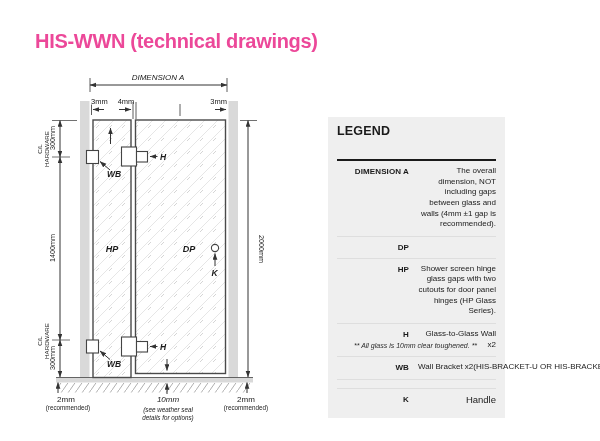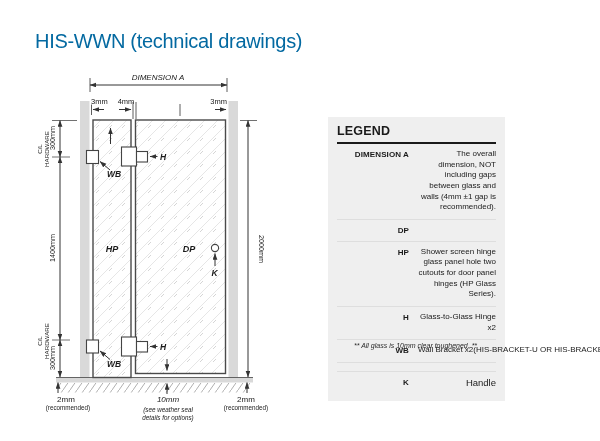--- a/index.html
+++ b/index.html
@@ -1,28 +1,28 @@
 <!DOCTYPE html>
 <html><head>
 <meta charset="utf-8">
 <style>
   html,body{margin:0;padding:0;background:#ffffff;}
   body{width:600px;height:441px;position:relative;overflow:hidden;
        font-family:"Liberation Sans",sans-serif;color:#1a1a1a;}
-  .page-title{position:absolute;left:35px;top:30px;font-size:20px;font-weight:normal;
-              letter-spacing:-0.3px;color:#0369a1;}
+  .page-title{position:absolute;left:35px;top:30px;font-size:20px;font-weight:bold;
+              letter-spacing:-0.3px;color:#ec4899;}
   #drawing-svg{position:absolute;left:0;top:0;}
   .t{fill:#1a1a1a;font-family:"Liberation Sans",sans-serif;}
   .it{font-style:italic;}
   .bd{font-weight:bold;}
   
   .legend{position:absolute;left:328px;top:117px;width:177px;background:#efefef;
           padding:7px 9px 6px 9px;box-sizing:border-box;}
   .legend-title{font-size:12.5px;font-weight:bold;letter-spacing:0.2px;
-                border-bottom:2px solid #1a1a1a;padding-bottom:4px;}
+                border-bottom:2px solid #1a1a1a;padding-bottom:21px;}
   .lrow{display:flex;gap:9px;padding:5px 0 6px 0;}
   .lrow + .lrow{border-top:1px solid #dedede;}
   .lrow.first{border-top:none;}
   .lterm{width:72px;flex:0 0 72px;text-align:right;font-weight:bold;font-size:8px;
          padding-top:1px;letter-spacing:0.1px;}
   .ldesc{flex:1;font-size:8px;line-height:1.33;text-align:right;}
   .lrow.nowrap .ldesc{white-space:nowrap;overflow:visible;}
   .lrow.blank{height:8px;padding:0;}
   .lrow.krow .ldesc{font-size:9.5px;}
   .footnote{position:absolute;left:354px;top:342px;font-size:7px;font-style:italic;
@@ -139,25 +139,25 @@
 
   <div class="lrow first">
     <div class="lterm">DIMENSION A</div>
     <div class="ldesc">The overall dimension, NOT including gaps between glass and walls (4mm ±1 gap is recommended).</div>
   </div>
   <div class="lrow">
     <div class="lterm">DP</div>
   </div>
   <div class="lrow">
     <div class="lterm">HP</div>
-    <div class="ldesc">Shower screen hinge glass panel hole two cutouts for door panel hinges (HP Glass Series).</div>
+    <div class="ldesc">Shower screen hinge glass gaps with two cutouts for door panel hinges (HP Glass Series).</div>
   </div>
   <div class="lrow">
     <div class="lterm">H</div>
-    <div class="ldesc">Glass-to-Glass Hinge x2</div>
+    <div class="ldesc">Glass-to-Glass Wall x2</div>
   </div>
   <div class="lrow nowrap">
     <div class="lterm">WB</div>
     <div class="ldesc">Wall Bracket x2(HIS-BRACKET-U OR HIS-BRACKET-F)</div>
   </div>
   <div class="lrow blank"></div>
   <div class="lrow krow">
     <div class="lterm">K</div>
     <div class="ldesc">Handle</div>
   </div>

